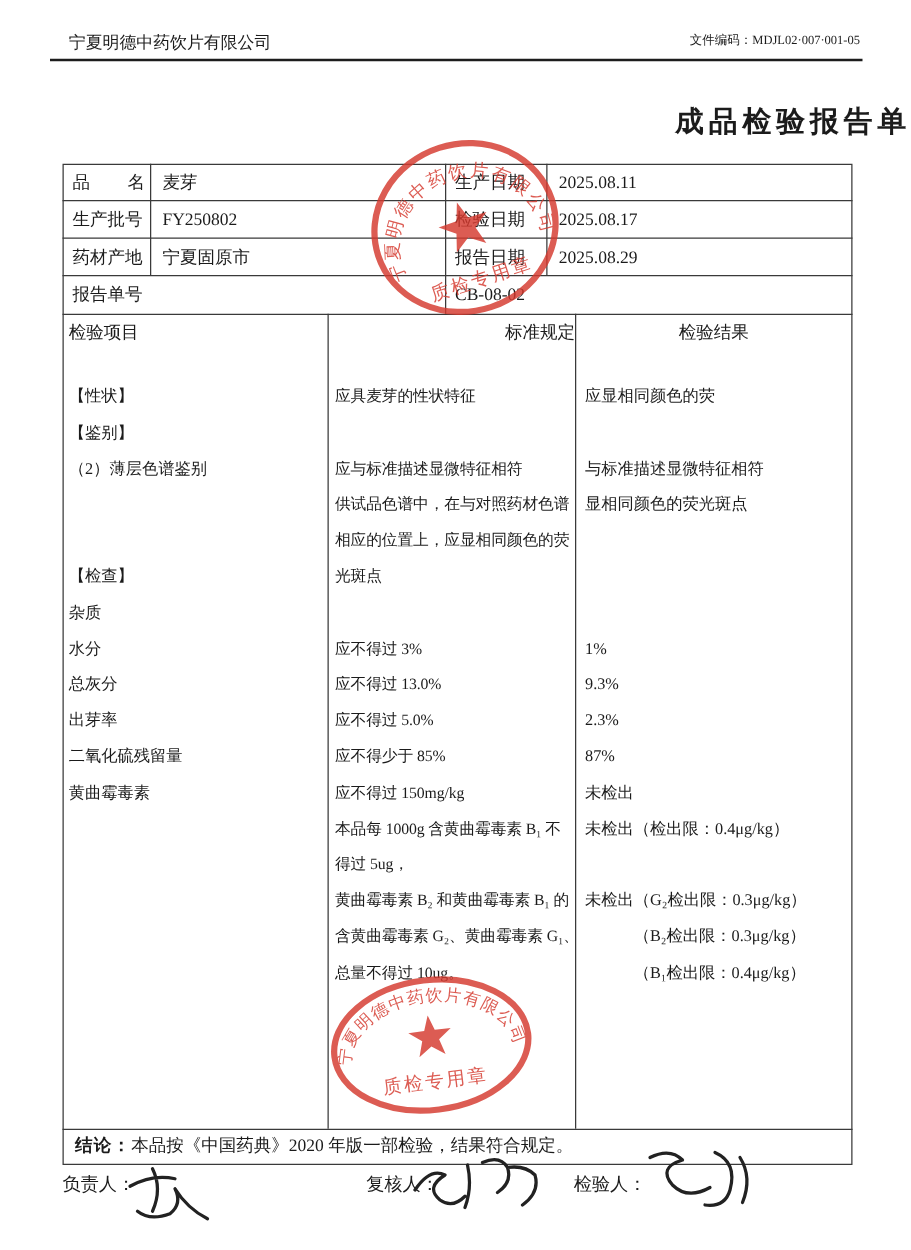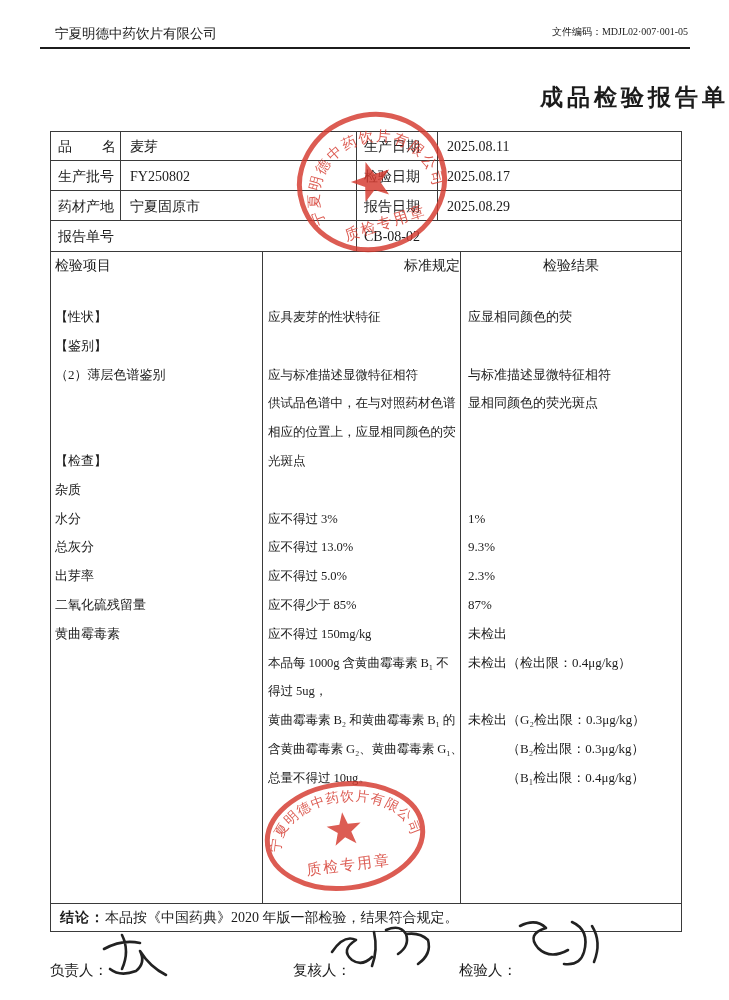--- a/index.html
+++ b/index.html
@@ -31,21 +31,21 @@
            text-underline-offset:3px; }
 
   .col { position:absolute; top:303px; font-size:13px; }
   .col .ln { height:28.8px; line-height:28.8px; white-space:pre; }
   .col2 { font-size:12.6px; letter-spacing:-0.1px; }
 
   
   .conclusion { position:absolute; left:60px; top:903px; height:33px; line-height:29px;
                 font-size:14px; white-space:pre; }
   .conclusion b { letter-spacing:1px; }
-  .sig-label { position:absolute; top:938px; font-size:14.5px;margin-top:23px; }
+  .sig-label { position:absolute; top:938px; font-size:14.5px; }
   .sig-ink { position:absolute; }
   .sig-ink path { stroke:#222; stroke-width:2.6; fill:none;
                   stroke-linecap:round; stroke-linejoin:round; }
 
   
   .stamp { position:absolute; opacity:.82; }
   .stamp ellipse { fill:none; stroke:var(--stamp-red); }
   .stamp text { fill:var(--stamp-red); font-family:"Liberation Serif",serif; }
   .stamp .star { fill:var(--stamp-red); }
 </style>

